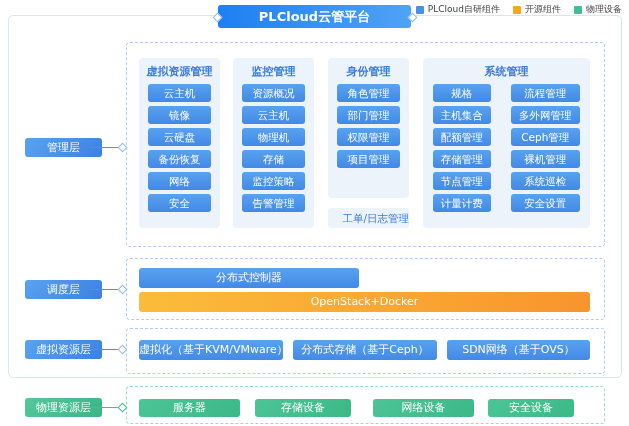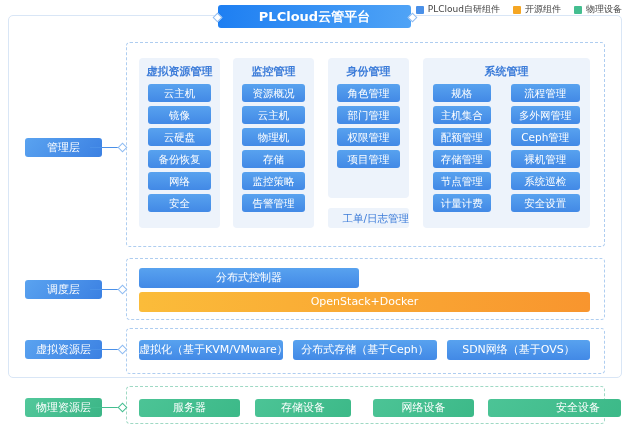--- a/index.html
+++ b/index.html
@@ -159,15 +159,15 @@
 
   <div class="dash-box" style="top:328px;height:44px;"></div>
   <div class="bar" style="left:139px;top:340px;width:144px;">虚拟化（基于KVM/VMware）</div>
   <div class="bar" style="left:293px;top:340px;width:144px;">分布式存储（基于Ceph）</div>
   <div class="bar" style="left:447px;top:340px;width:143px;">SDN网络（基于OVS）</div>
 
   <div class="dash-box green" style="top:386px;height:36px;"></div>
   <div class="bar green" style="left:139px;top:399px;width:101px;">服务器</div>
   <div class="bar green" style="left:255px;top:399px;width:96px;">存储设备</div>
   <div class="bar green" style="left:373px;top:399px;width:101px;">网络设备</div>
-  <div class="bar green" style="left:488px;top:399px;width:86px;padding-left:47px;">安全设备</div>
+  <div class="bar green" style="left:488px;top:399px;width:86px;">安全设备</div>
 
 </div>
 
 </body></html>

